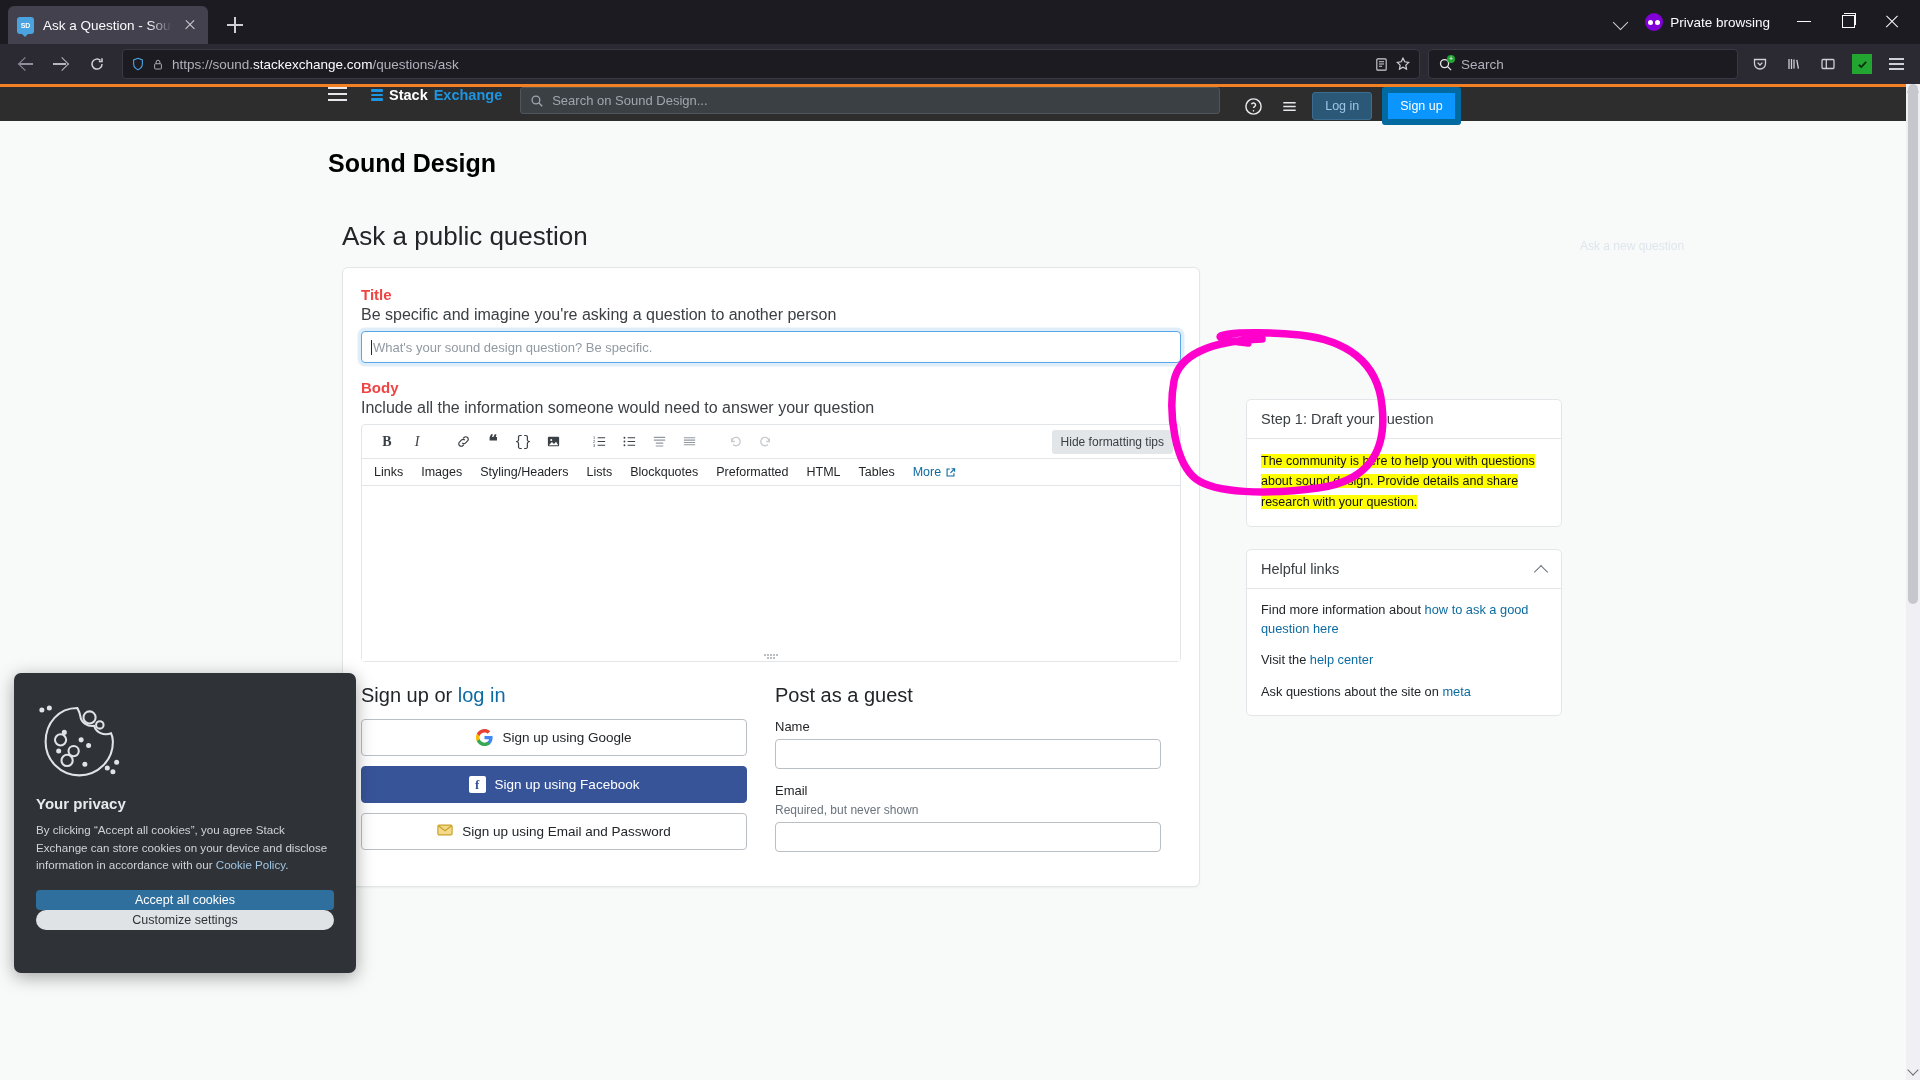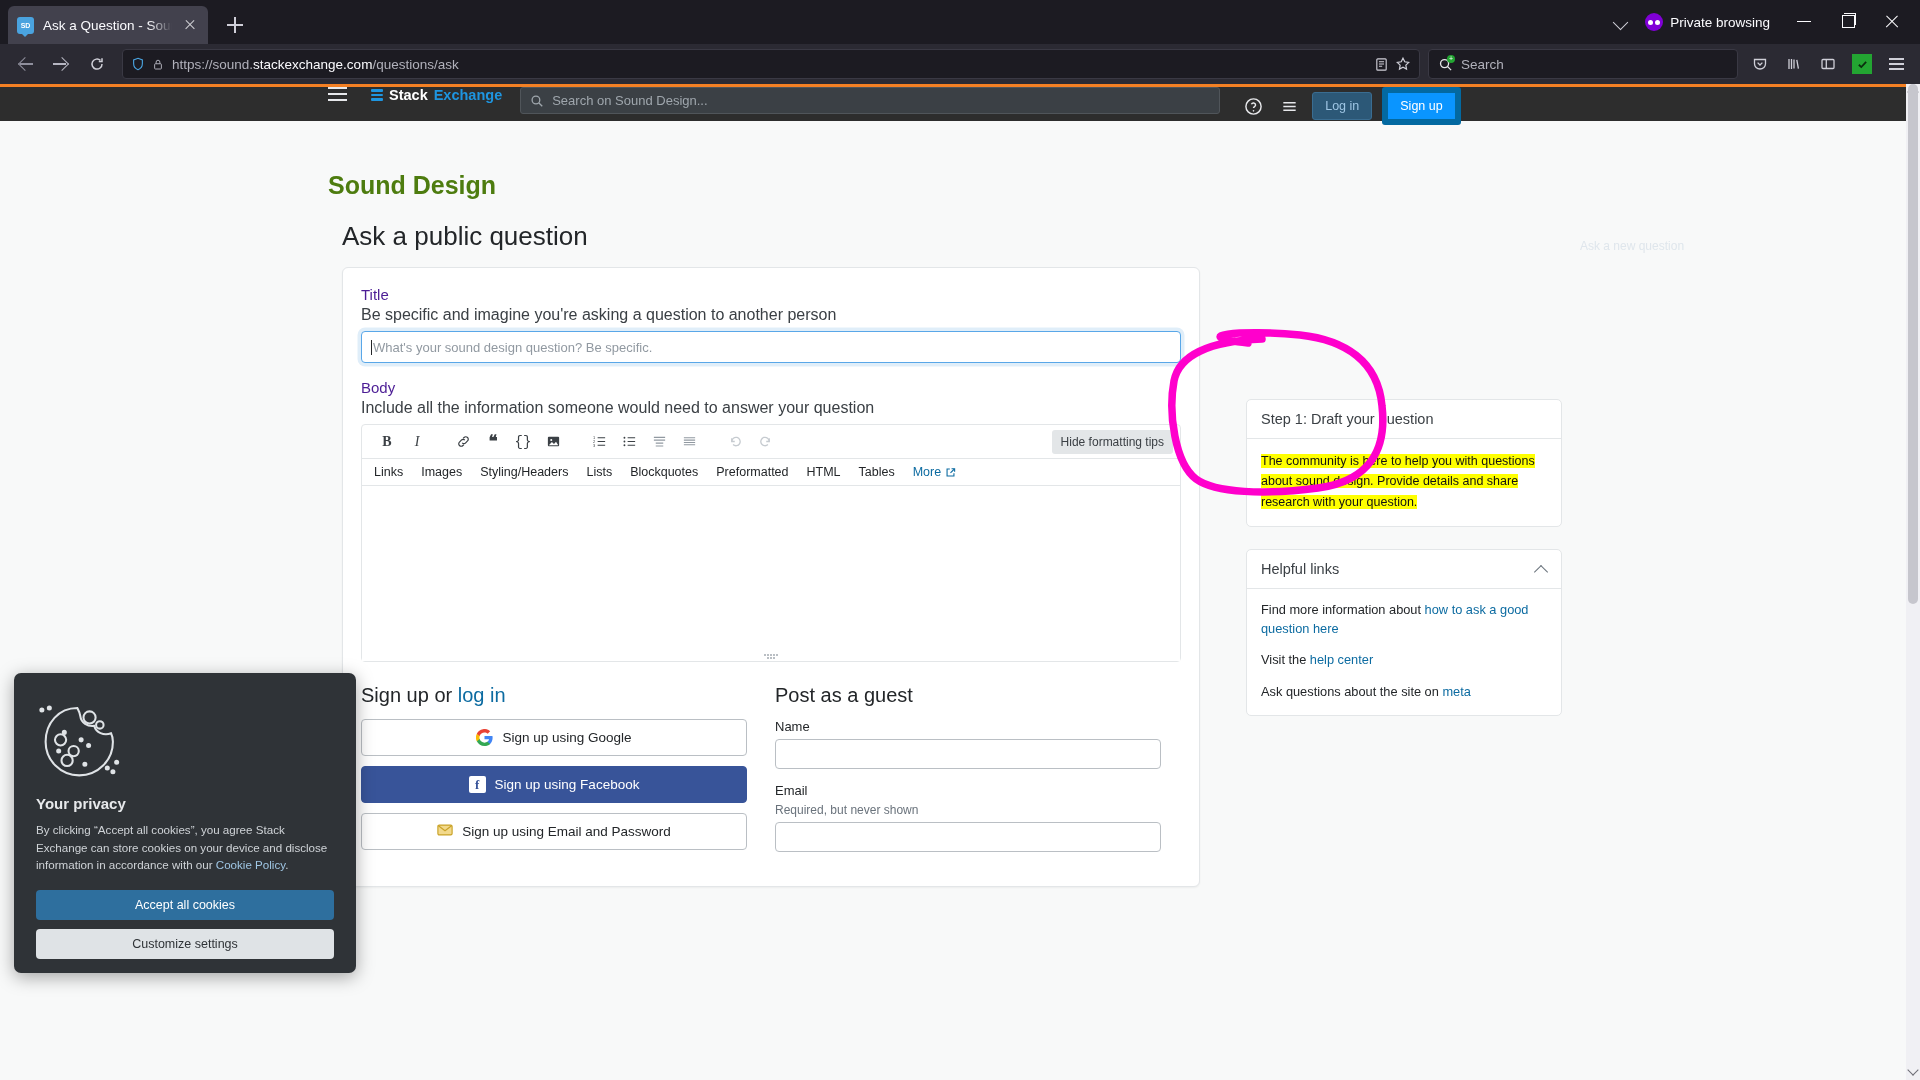--- a/index.html
+++ b/index.html
@@ -140,36 +140,36 @@
     background:#2c5877; border:1px solid #3a6d91; color:#9fc6e4; font-size:12.5px;
     padding:6px 12px; border-radius:3px;
   }
   .btn-signup {
     background:#0a95ff; border:6px solid #0369a1; color:#fff; font-size:12.5px;
     padding:6px 12px; border-radius:3px;
   }
 
   .page-body { position:relative; }
   .site-title {
-    position:absolute; left:328px; top:50px;
-    font-size:25px; color:#4d7c0f; font-weight:bold;
+    position:absolute; left:328px; top:28px;
+    font-size:25px; color:#000000; font-weight:bold;
   }
   .page-h1 {
     position:absolute; left:342px; top:100px;
     font-size:26px; color:#232629; font-weight:400;
   }
 
   
   .card {
     position:absolute; left:342px; top:146px; width:858px;
     background:#fff; border:1px solid #e3e6e8; border-radius:6px;
     padding:18px 18px 0 18px;
     box-shadow:0 1px 2px rgba(0,0,0,.05);
   }
-  .fld-label { font-size:15px; color:#4c1d95; font-weight:normal; margin-bottom:3px; }
+  .fld-label { font-size:15px; color:#ef4444; font-weight:bold; margin-bottom:3px; }
   .fld-hint { font-size:16px; color:#3b4045; margin-bottom:7px; }
   .title-input {
     width:100%; height:32px; border:1px solid #59a7e8; border-radius:4px;
     box-shadow:0 0 0 3.5px rgba(0,116,204,.12);
     padding:0 9px; font-size:13px; color:#9199a1; display:flex; align-items:center;
     background:#fff;
   }
   .title-input .caret { width:1px; height:15px; background:#232629; margin-right:1px; }
   .spacer-16 { height:16px; }
 
@@ -252,25 +252,25 @@
   
   .cookie {
     position:absolute; left:14px; top:552px; width:342px; height:300px;
     background:#2f3337; border-radius:7px; padding:22px 22px 4px 22px;
     box-shadow:0 4px 18px rgba(0,0,0,.35); color:#e7e9eb;
   }
   .cookie-title { font-size:15px; font-weight:bold; margin:10px 0 9px 0; }
   .cookie-text { font-size:11.6px; line-height:1.52; color:#cfd3d7; margin-bottom:16px; }
   .cookie-text a { color:#9fc6e4; }
   .cookie-btn {
-    height:30px; border-radius:4px; display:flex; align-items:center; justify-content:center;
-    font-size:12.5px; margin-bottom:9px;
+    height:20px; border-radius:4px; display:flex; align-items:center; justify-content:center;
+    font-size:12.5px; 
   }
   .cookie-accept { background:#2e6f9e; color:#fff; }
-  .cookie-custom { background:#dfe3e6; color:#2f3337; }
+  .cookie-custom { background:#dfe3e6; color:#2f3337;border-radius:10px; }
 
   .scrollbar-v {
     position:absolute; right:0; top:84px; width:14px; height:996px; background:#f0f0f4;
   }
   .scrollbar-thumb { position:absolute; top:0; left:2px; width:10px; height:520px; background:#c6c6cd; border-radius:5px; }
   .scroll-arrow { position:absolute; left:3px; width:8px; height:8px; }
   .sa-up { top:4px; border-left:1.5px solid #6d6d75; border-top:1.5px solid #6d6d75; transform:rotate(45deg); }
   .sa-dn { bottom:6px; border-right:1.5px solid #6d6d75; border-bottom:1.5px solid #6d6d75; transform:rotate(45deg); }
 </style>
 </head>

